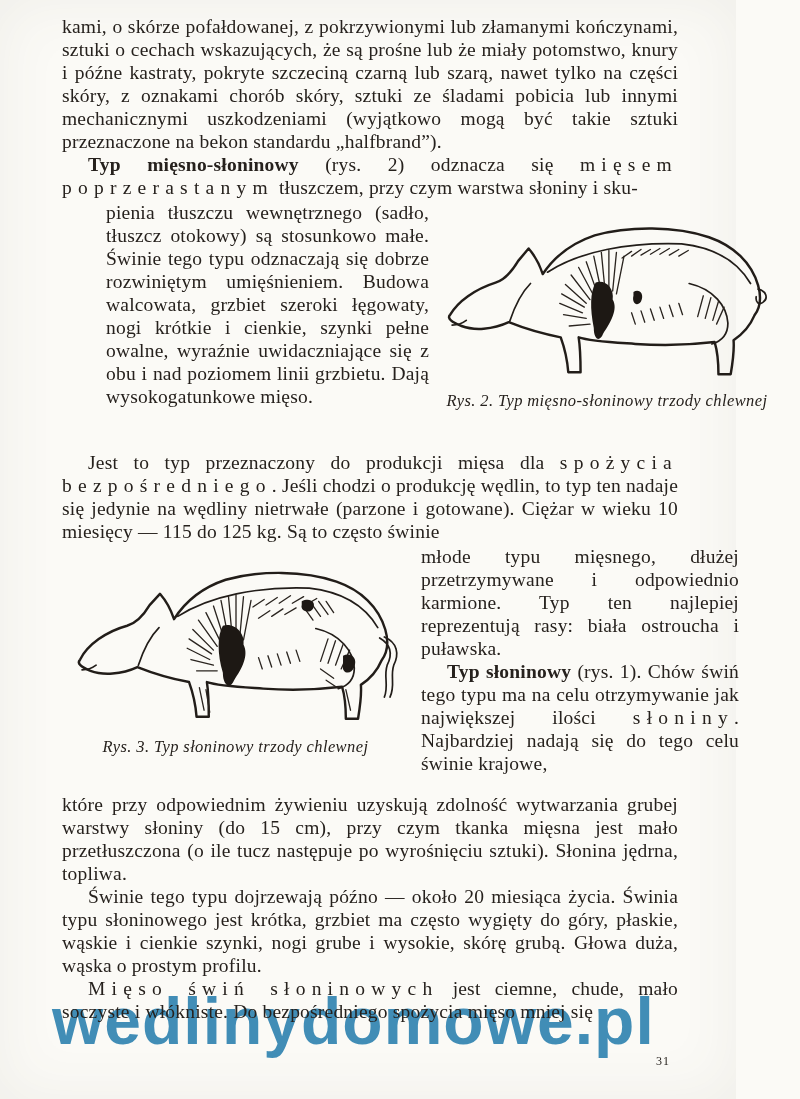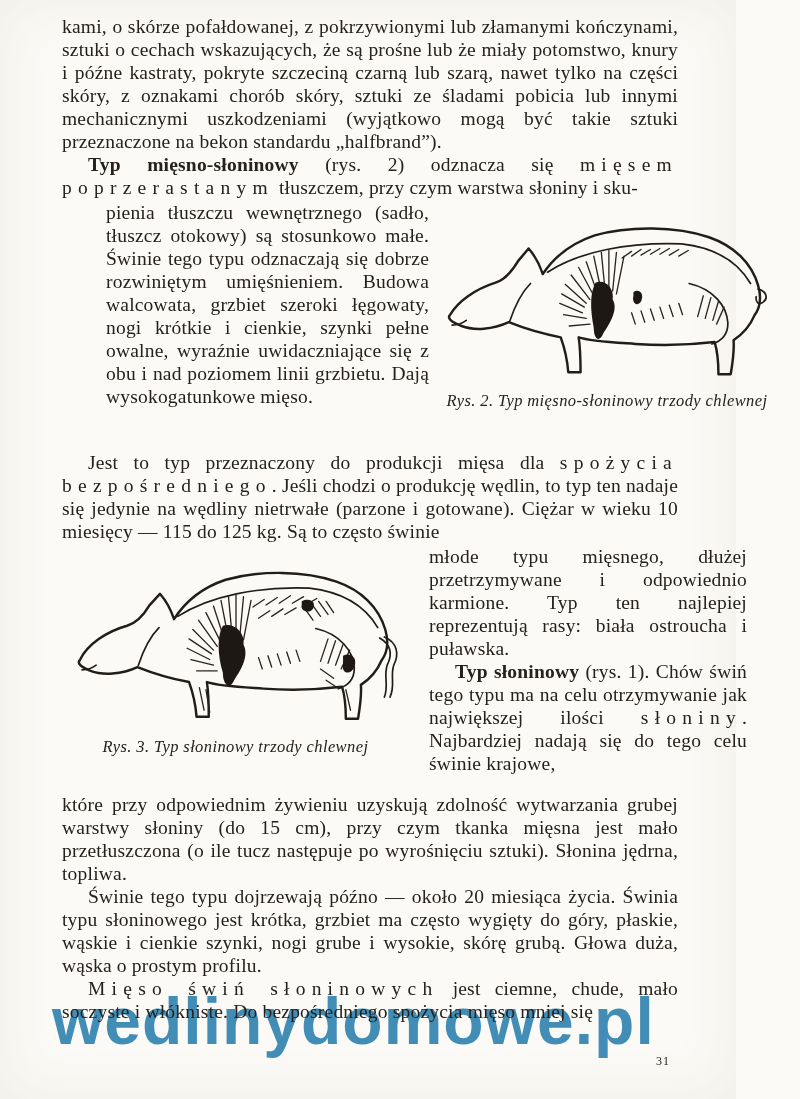--- a/index.html
+++ b/index.html
@@ -22,21 +22,21 @@
     text-align:justify;
     letter-spacing:.2px;
   }
   .indent{text-indent:26px;}
   .spaced{letter-spacing:.32em;}
   b{font-weight:bold;}
   .row{display:flex;align-items:flex-start;margin:2px 0 0 0;}
   .rowB{min-height:250px;margin-left:44px;}
   .rowD{min-height:248px;}
   .colL{width:323px;flex:0 0 auto;}
-  .colR{width:318px;flex:0 0 auto;margin-left:16px;}
+  .colR{width:318px;flex:0 0 auto;margin-left:8px;}
   .fig{margin:0;flex:1 1 auto;text-align:center;}
   .fig2{padding-left:8px;}
   .fig3{flex:0 0 auto;width:347px;padding-right:4px;}
   .figcap{
     font-size:16.5px;line-height:20px;
     text-align:center;letter-spacing:.4px;
     margin-top:4px;
     font-style:italic;
   }
   svg .ol{fill:none;stroke:#221d19;stroke-width:2.6;stroke-linejoin:round;stroke-linecap:round;}

